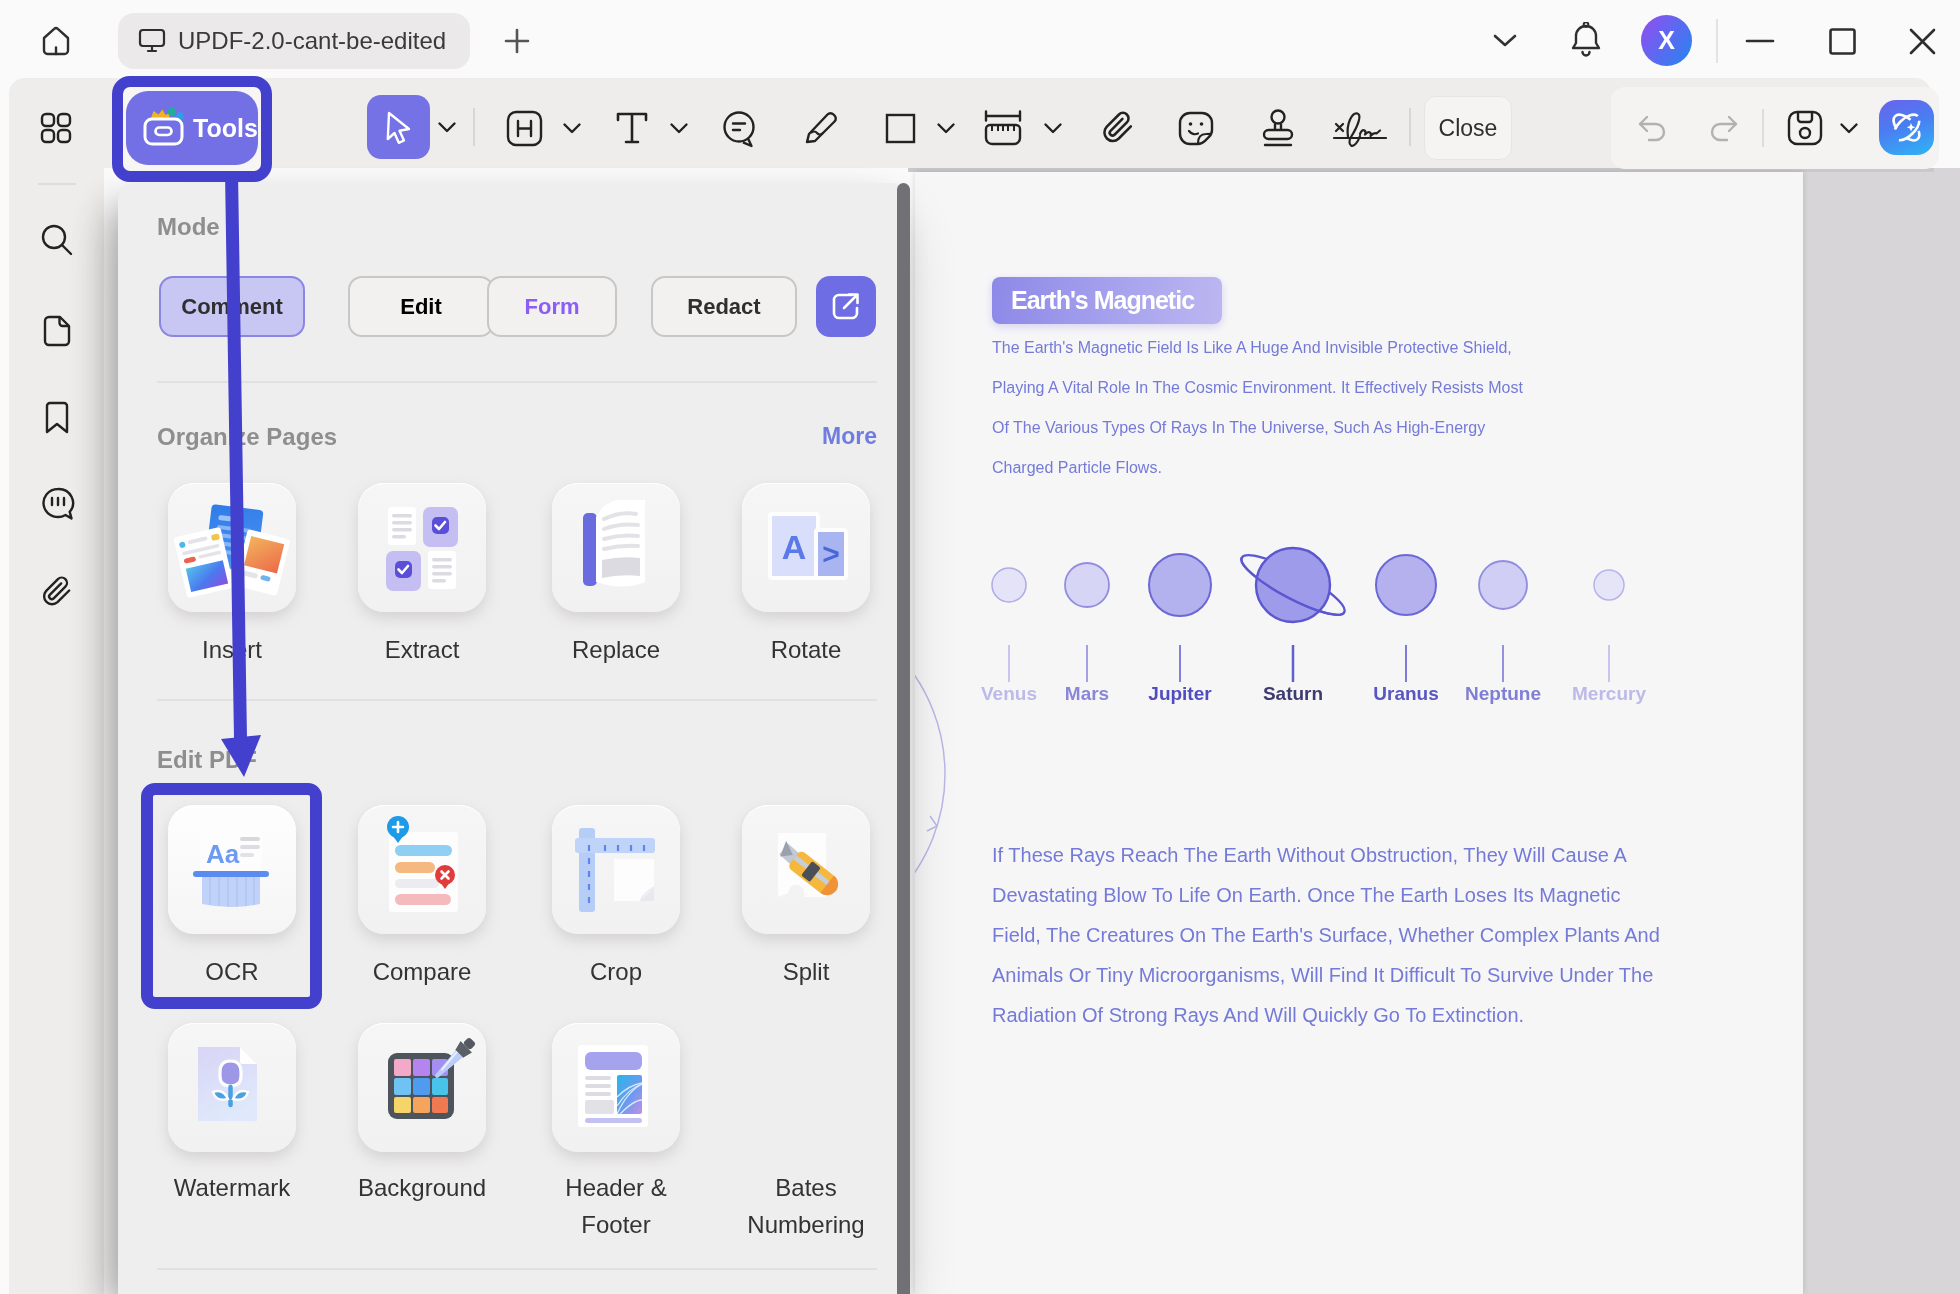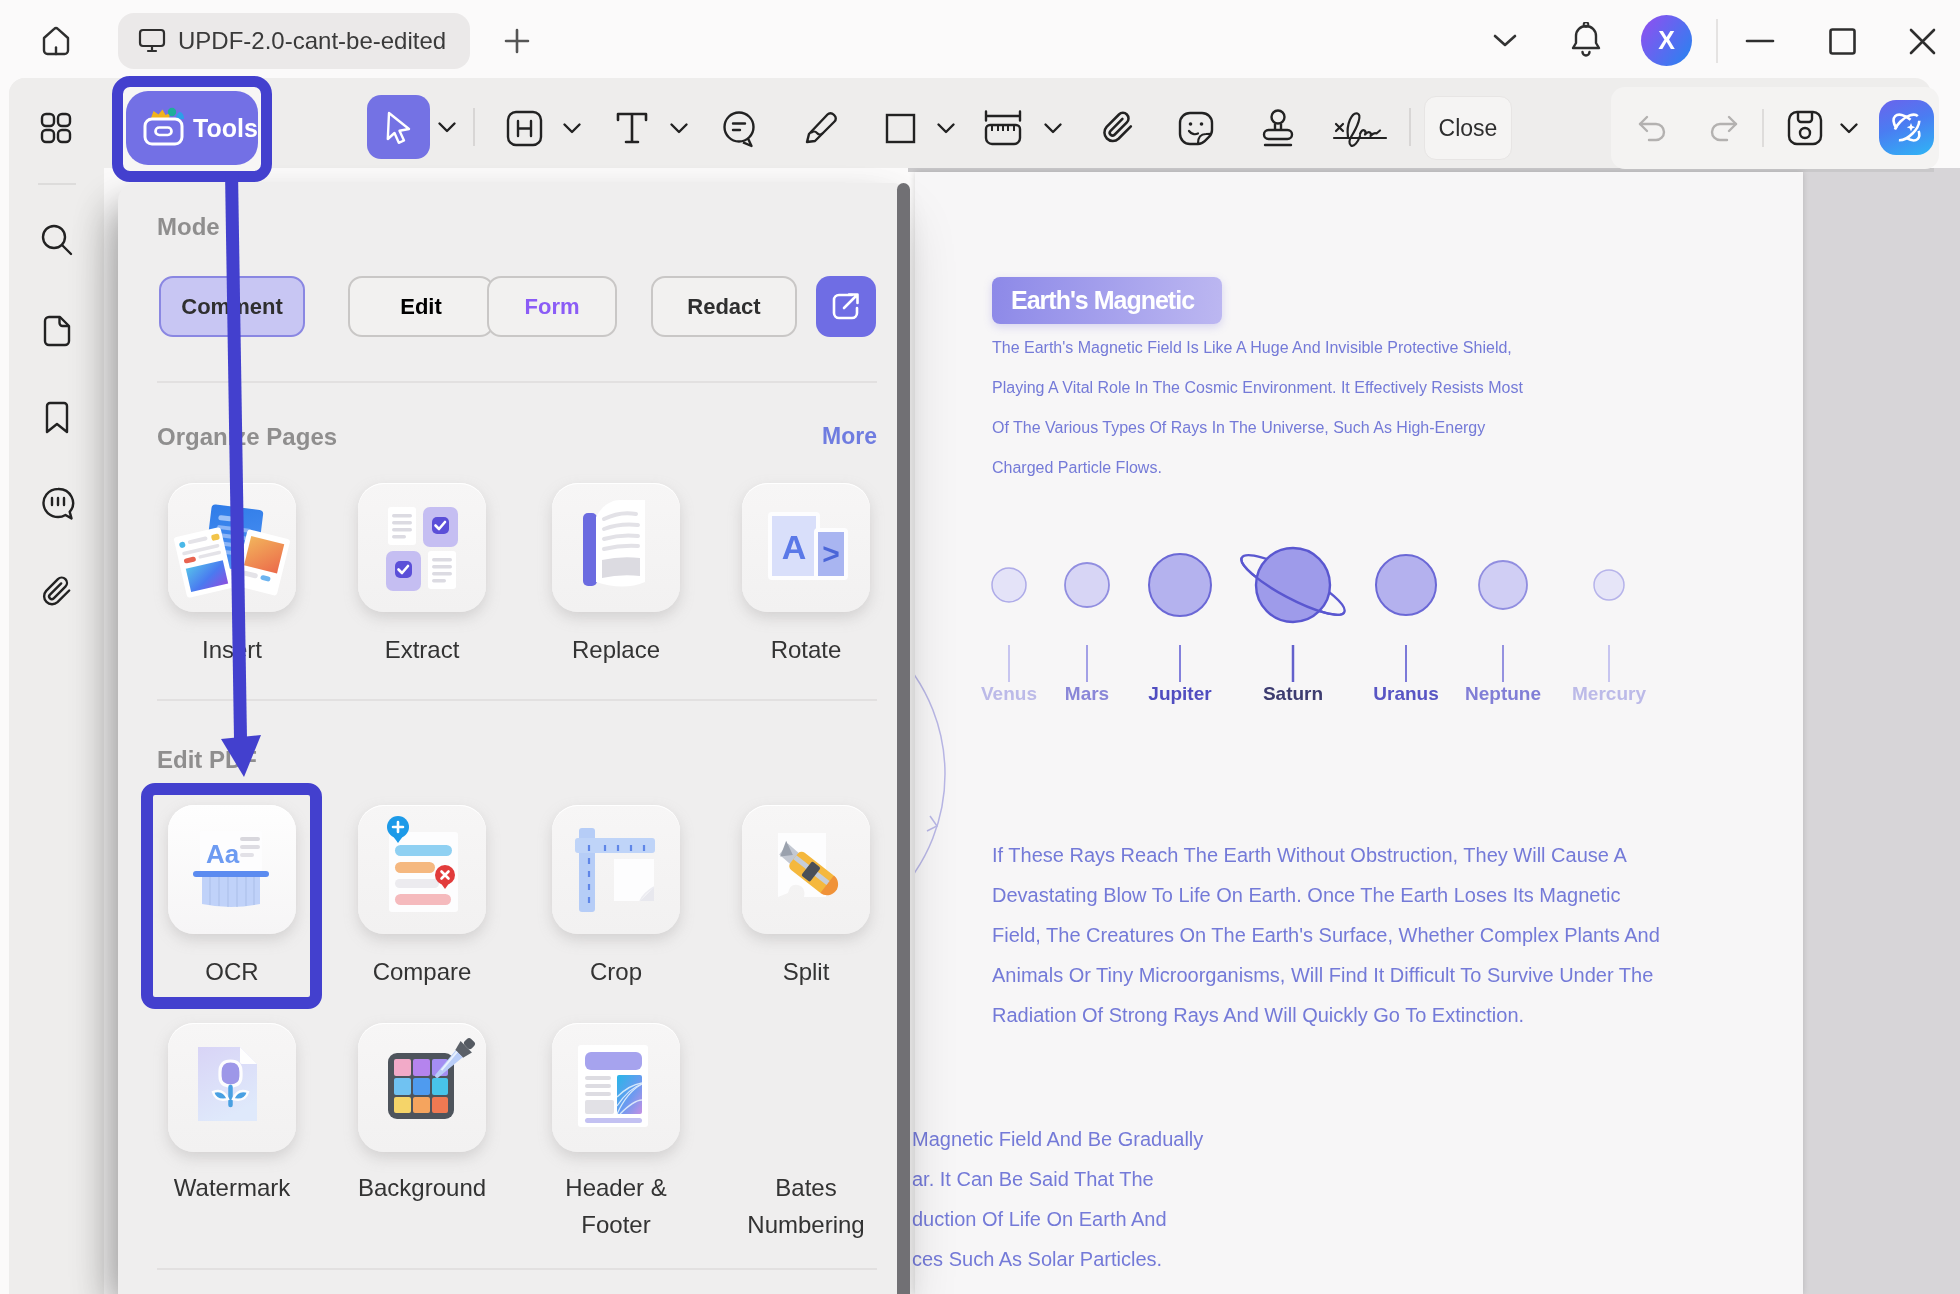--- a/index.html
+++ b/index.html
@@ -69,26 +69,20 @@
 
 
   <div class="abs" style="left:888px; top:667px; font-size:20px; line-height:40px; color:#747ad8; white-space:nowrap;">
     If These Rays Reach The Earth Without Obstruction, They Will Cause A<br>
     Devastating Blow To Life On Earth. Once The Earth Loses Its Magnetic<br>
     Field, The Creatures On The Earth's Surface, Whether Complex Plants And<br>
     Animals Or Tiny Microorganisms, Will Find It Difficult To Survive Under The<br>
     Radiation Of Strong Rays And Will Quickly Go To Extinction.
   </div>
 
-  <div class="abs" style="left:808px; top:951px; font-size:20px; line-height:40px; color:#747ad8; white-space:nowrap;">
-    Magnetic Field And Be Gradually<br>
-    ar. It Can Be Said That The<br>
-    duction Of Life On Earth And<br>
-    ces Such As Solar Particles.
-  </div>
 </div>
 
 <div class="abs" id="titlebar" style="left:0; top:0; width:1960px; height:78px; background:#fbfafa;">
 
   <svg class="abs" style="left:38px; top:22px;" width="36" height="36" viewBox="0 0 36 36">
     <path d="M6 16 L16.2 6.8 a2.6 2.6 0 0 1 3.6 0 L30 16 V28.5 a3.5 3.5 0 0 1 -3.5 3.5 H9.5 A3.5 3.5 0 0 1 6 28.5 Z" fill="none" stroke="#2e2e2e" stroke-width="2.4" stroke-linejoin="round"></path>
     <path d="M18 32 v-6.5" stroke="#2e2e2e" stroke-width="2.4" stroke-linecap="round"></path>
   </svg>
 
   <div class="abs" style="left:118px; top:13px; width:352px; height:56px; background:#ebe9e9; border-radius:16px;">

